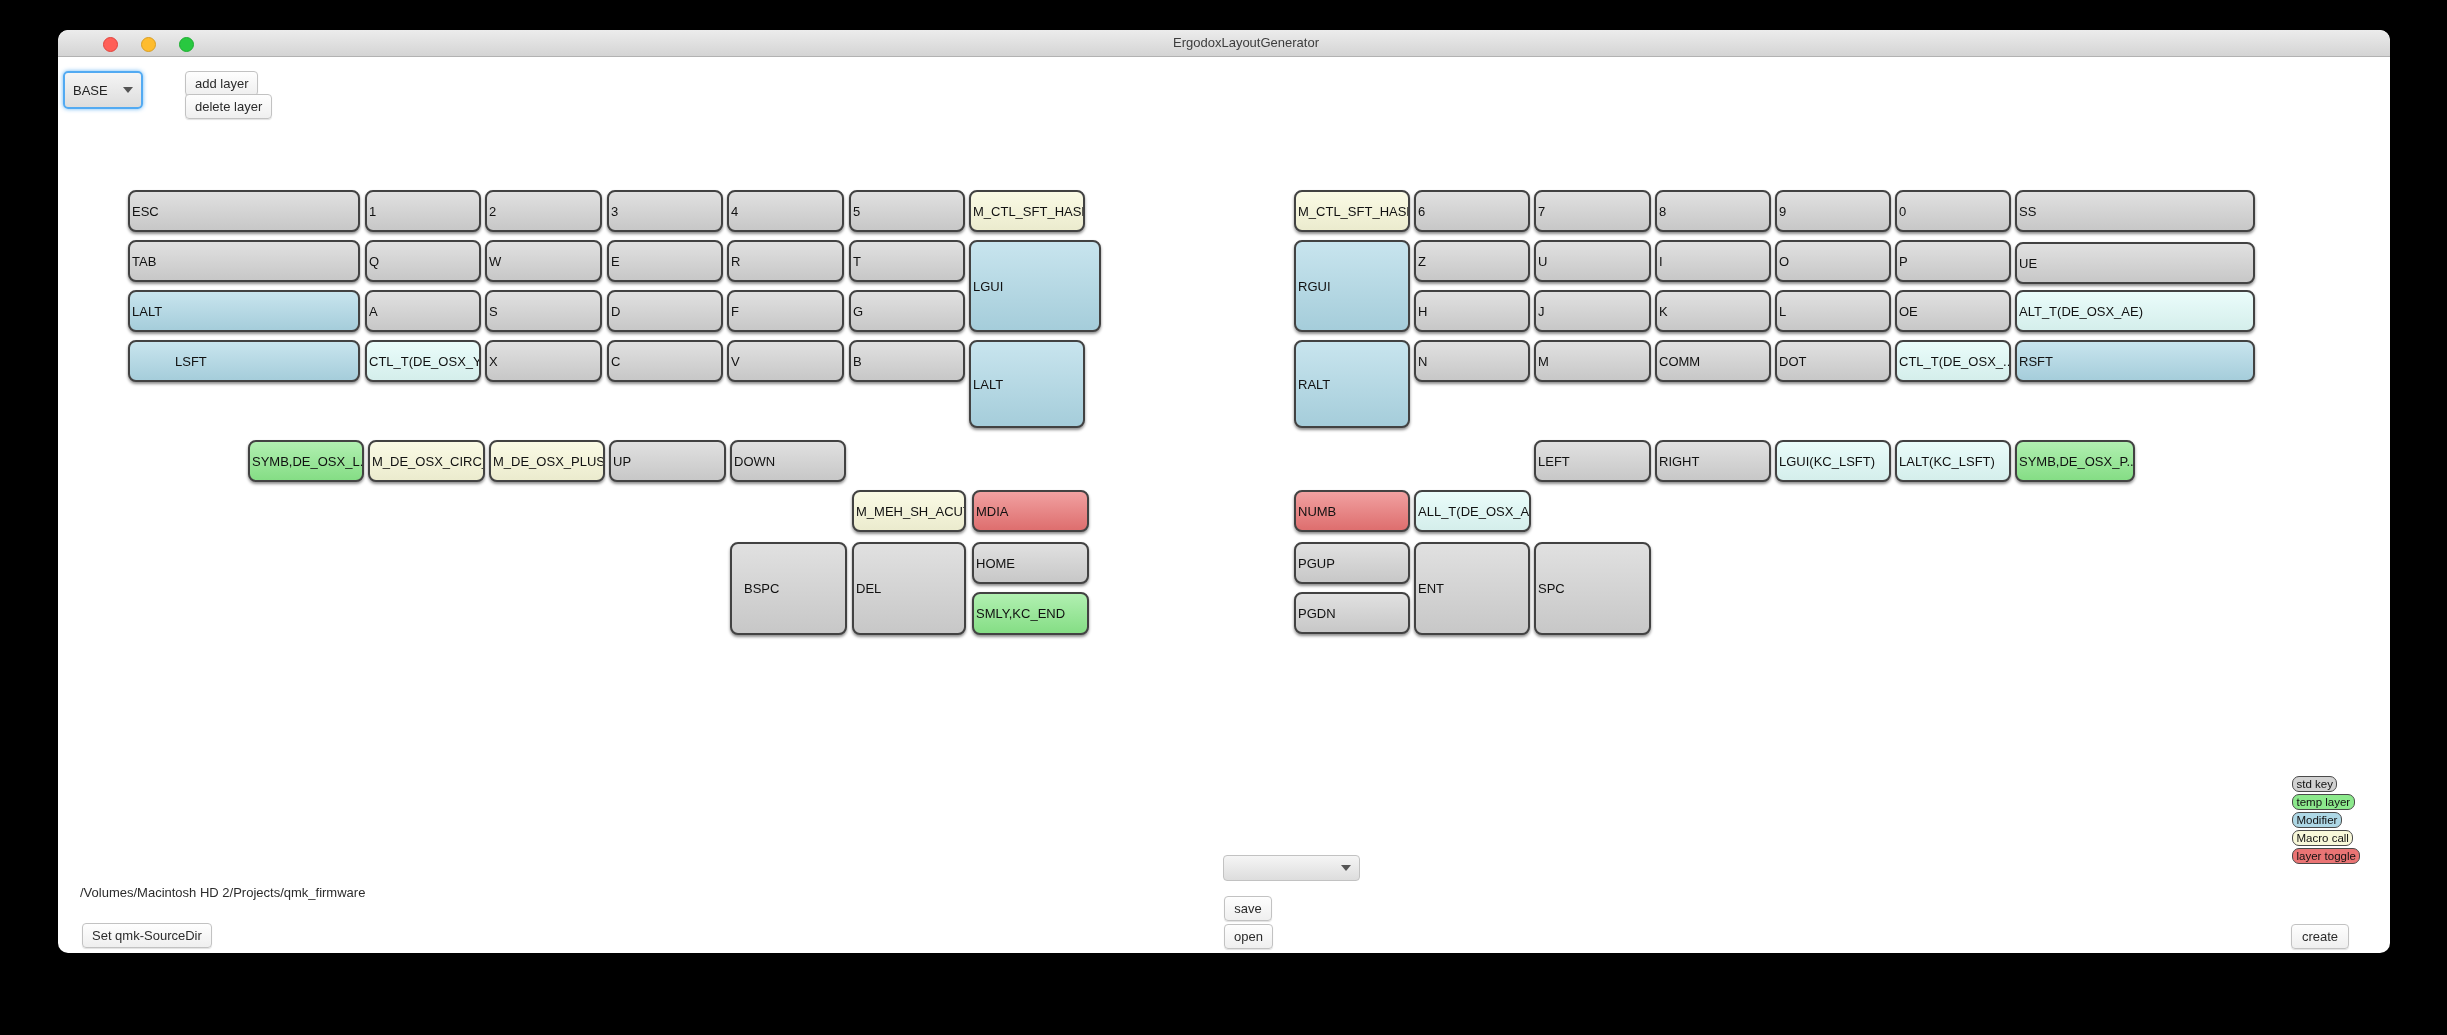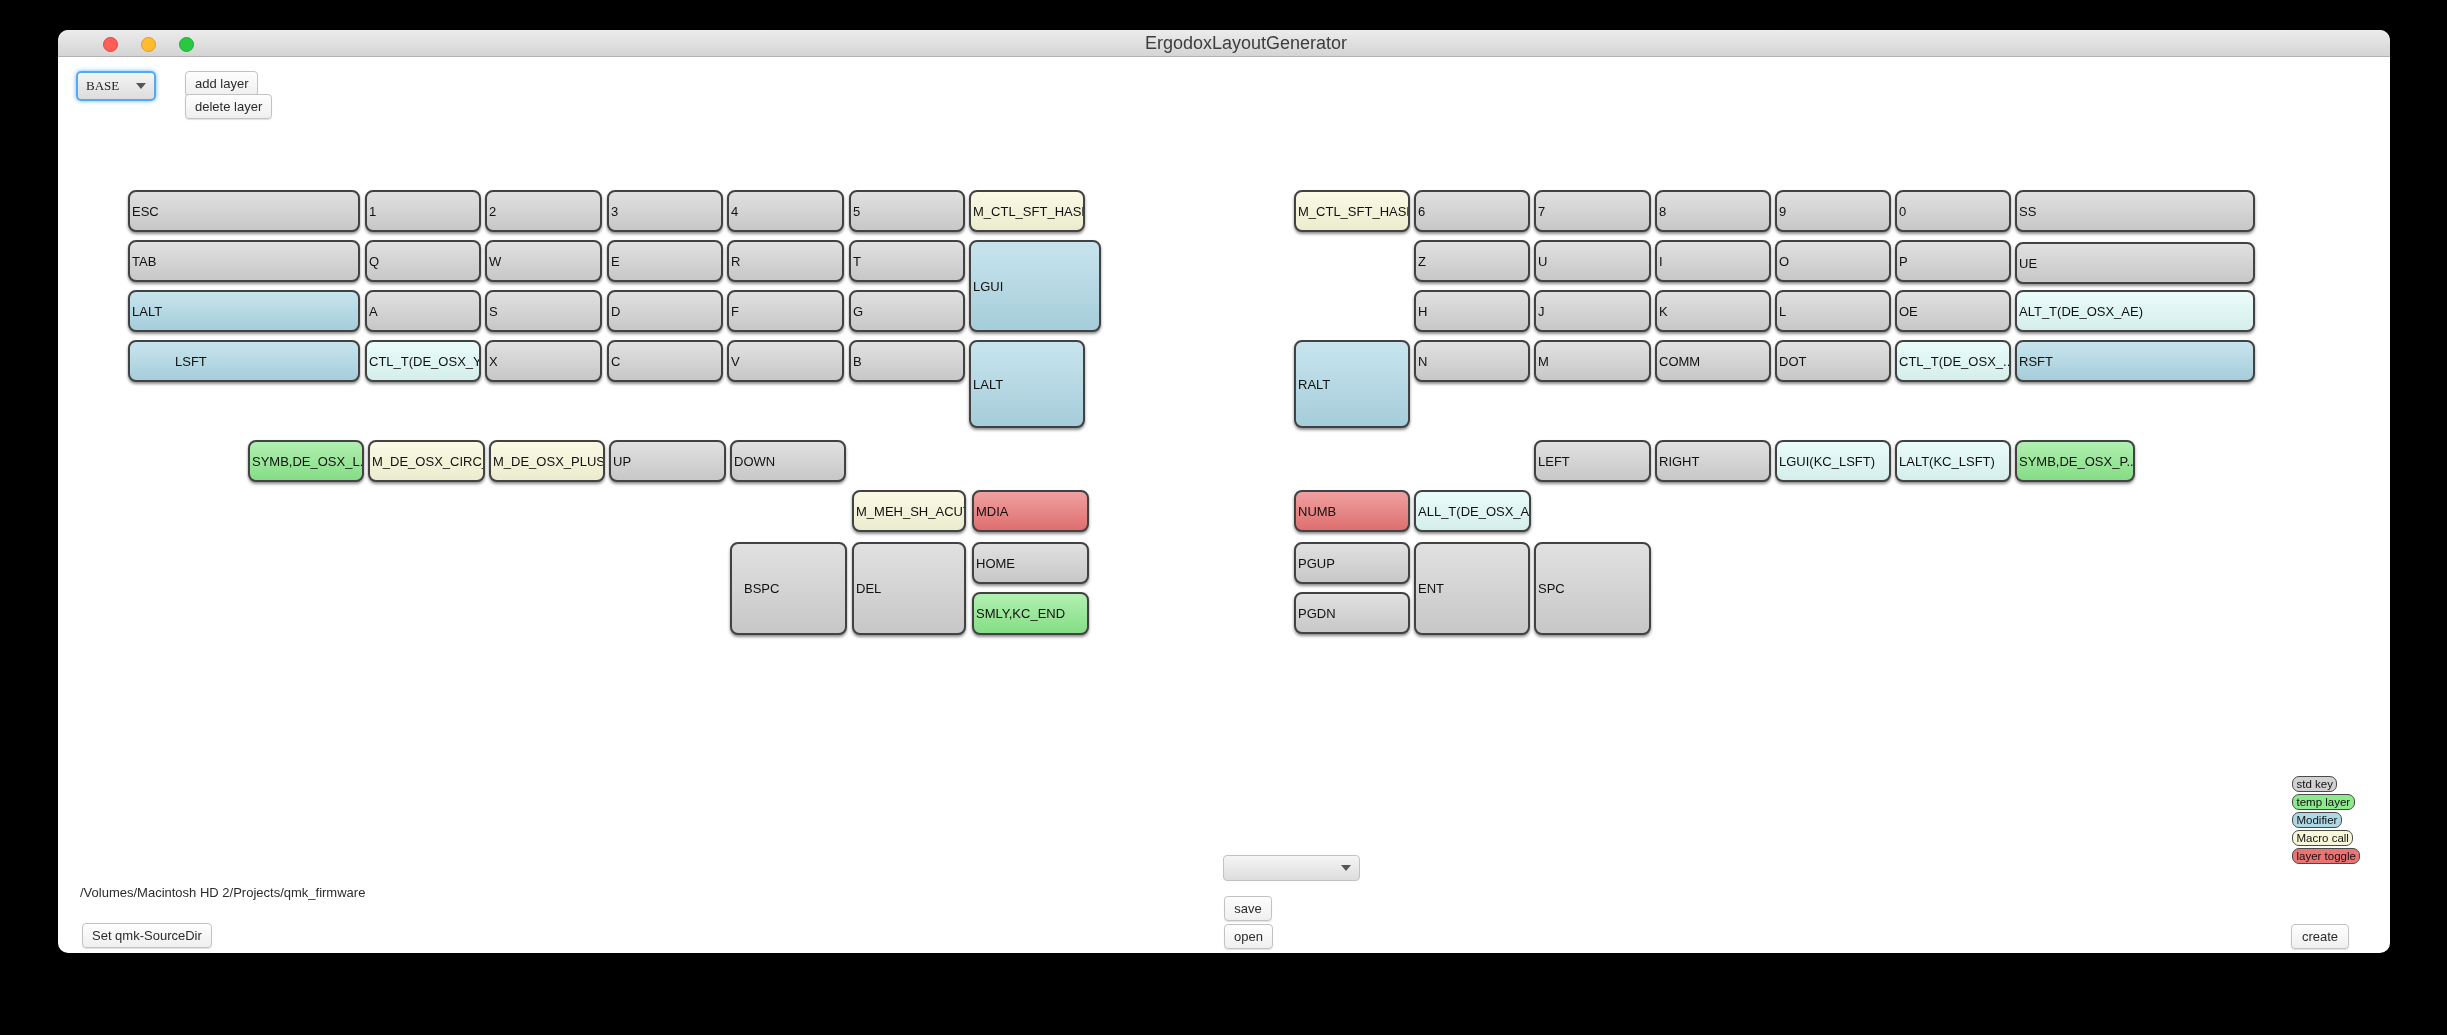--- a/index.html
+++ b/index.html
@@ -3,40 +3,40 @@
 <meta charset="utf-8">
 <style>
   html,body{margin:0;padding:0;background:#000;width:2447px;height:1035px;overflow:hidden;
     font-family:"Liberation Sans",sans-serif;-webkit-font-smoothing:antialiased;}
   .window{position:absolute;left:58px;top:30px;width:2332px;height:923px;background:#ffffff;
     border-radius:10px;box-shadow:0 10px 40px rgba(0,0,0,.7);overflow:hidden;}
   .titlebar{position:absolute;left:0;top:0;width:100%;height:26px;
     background:linear-gradient(#ececec,#d4d4d4);border-bottom:1px solid #b2b2b2;
     border-radius:10px 10px 0 0;}
   .title{position:absolute;left:0;right:0;top:0;height:28px;line-height:26px;text-align:center;
-    font-size:18px;color:#3d3d3d;padding-left:44px;}
+    font-size:13px;color:#3d3d3d;padding-left:44px;}
   .tl{position:absolute;top:7px;width:13px;height:13px;border-radius:50%;}
   .tl.red{left:45px;background:#ff5f57;border:0.5px solid #e0443e;}
   .tl.yellow{left:83px;background:#febc2e;border:0.5px solid #d89e24;}
   .tl.green{left:121px;background:#28c840;border:0.5px solid #1eae31;}
 
   .btn{position:absolute;background:linear-gradient(#fefefe,#efefef);border:1px solid #c2c2c2;
     border-radius:4px;font-size:13px;color:#2b2b2b;padding:4px 9px;text-align:center;
     box-shadow:0 1px 1px rgba(0,0,0,.12);white-space:nowrap;cursor:default;}
   .btn-add{left:127px;top:29px;margin-top:12px;}
   .btn-del{left:127px;top:64px;}
   .btn-setsrc{left:24px;top:893px;}
   .btn-save{left:1166px;top:866px;min-width:28px;}
   .btn-open{left:1166px;top:894px;min-width:28px;}
   .btn-create{left:2233px;top:894px;min-width:38px;}
 
   .combo{position:absolute;display:flex;align-items:center;justify-content:space-between;
     background:linear-gradient(#f5f5f5,#dddddd);font-size:13px;color:#222;box-sizing:border-box;}
-  .combo-layer{left:18px;top:41px;width:80px;height:30px;border:2px solid #52aaf2;border-radius:5px;
-    box-shadow:0 0 4px rgba(82,170,242,.85);padding:0 8px;font-family:Liberation Serif, serif;}
+  .combo-layer{left:5px;top:41px;width:80px;height:38px;border:2px solid #52aaf2;border-radius:5px;
+    box-shadow:0 0 4px rgba(82,170,242,.85);padding:0 8px;}
   .combo-file{left:1165px;top:825px;width:137px;height:26px;border:1px solid #c2c2c2;border-radius:4px;
     padding:0 8px;}
   .arrow-down{width:0;height:0;border-left:5px solid transparent;border-right:5px solid transparent;
     border-top:6px solid #555;}
 
   .keyboard{position:absolute;left:0;top:0;width:100%;height:100%;}
   .key{position:absolute;box-sizing:border-box;border:2px solid #424242;border-radius:8px;
     display:flex;align-items:center;font-size:13px;color:#111;padding-left:2px;overflow:hidden;
     white-space:nowrap;box-shadow:0 2px 3px rgba(0,0,0,.45);
     background-image:linear-gradient(rgba(255,255,255,.32),rgba(0,0,0,.05));}
@@ -106,20 +106,21 @@
       <div class="key" style="left: 794px; top: 512px; width: 114px; height: 93px; background-color: rgb(210, 210, 210);">DEL</div>
       <div class="key" style="left: 914px; top: 512px; width: 117px; height: 42px; background-color: rgb(210, 210, 210);">HOME</div>
       <div class="key" style="left: 914px; top: 562px; width: 117px; height: 43px; background-color: rgb(140, 233, 140);">SMLY,KC_END</div>
       <div class="key" style="left: 1236px; top: 160px; width: 116px; height: 42px; background-color: rgb(248, 248, 217);">M_CTL_SFT_HASH</div>
       <div class="key" style="left: 1356px; top: 160px; width: 116px; height: 42px; background-color: rgb(210, 210, 210);">6</div>
       <div class="key" style="left: 1476px; top: 160px; width: 117px; height: 42px; background-color: rgb(210, 210, 210);">7</div>
       <div class="key" style="left: 1597px; top: 160px; width: 116px; height: 42px; background-color: rgb(210, 210, 210);">8</div>
       <div class="key" style="left: 1717px; top: 160px; width: 116px; height: 42px; background-color: rgb(210, 210, 210);">9</div>
       <div class="key" style="left: 1837px; top: 160px; width: 116px; height: 42px; background-color: rgb(210, 210, 210);">0</div>
       <div class="key" style="left: 1957px; top: 160px; width: 240px; height: 42px; background-color: rgb(210, 210, 210);">SS</div>
+      <div class="key" style="left: 1236px; top: 210px; width: 116px; height: 92px; background-color: rgb(174, 216, 230);">RGUI</div>
       <div class="key" style="left: 1356px; top: 210px; width: 116px; height: 42px; background-color: rgb(210, 210, 210);">Z</div>
       <div class="key" style="left: 1476px; top: 210px; width: 117px; height: 42px; background-color: rgb(210, 210, 210);">U</div>
       <div class="key" style="left: 1597px; top: 210px; width: 116px; height: 42px; background-color: rgb(210, 210, 210);">I</div>
       <div class="key" style="left: 1717px; top: 210px; width: 116px; height: 42px; background-color: rgb(210, 210, 210);">O</div>
       <div class="key" style="left: 1837px; top: 210px; width: 116px; height: 42px; background-color: rgb(210, 210, 210);">P</div>
       <div class="key" style="left: 1957px; top: 212px; width: 240px; height: 42px; background-color: rgb(210, 210, 210);">UE</div>
       <div class="key" style="left: 1356px; top: 260px; width: 116px; height: 42px; background-color: rgb(210, 210, 210);">H</div>
       <div class="key" style="left: 1476px; top: 260px; width: 117px; height: 42px; background-color: rgb(210, 210, 210);">J</div>
       <div class="key" style="left: 1597px; top: 260px; width: 116px; height: 42px; background-color: rgb(210, 210, 210);">K</div>
       <div class="key" style="left: 1717px; top: 260px; width: 116px; height: 42px; background-color: rgb(210, 210, 210);">L</div>

